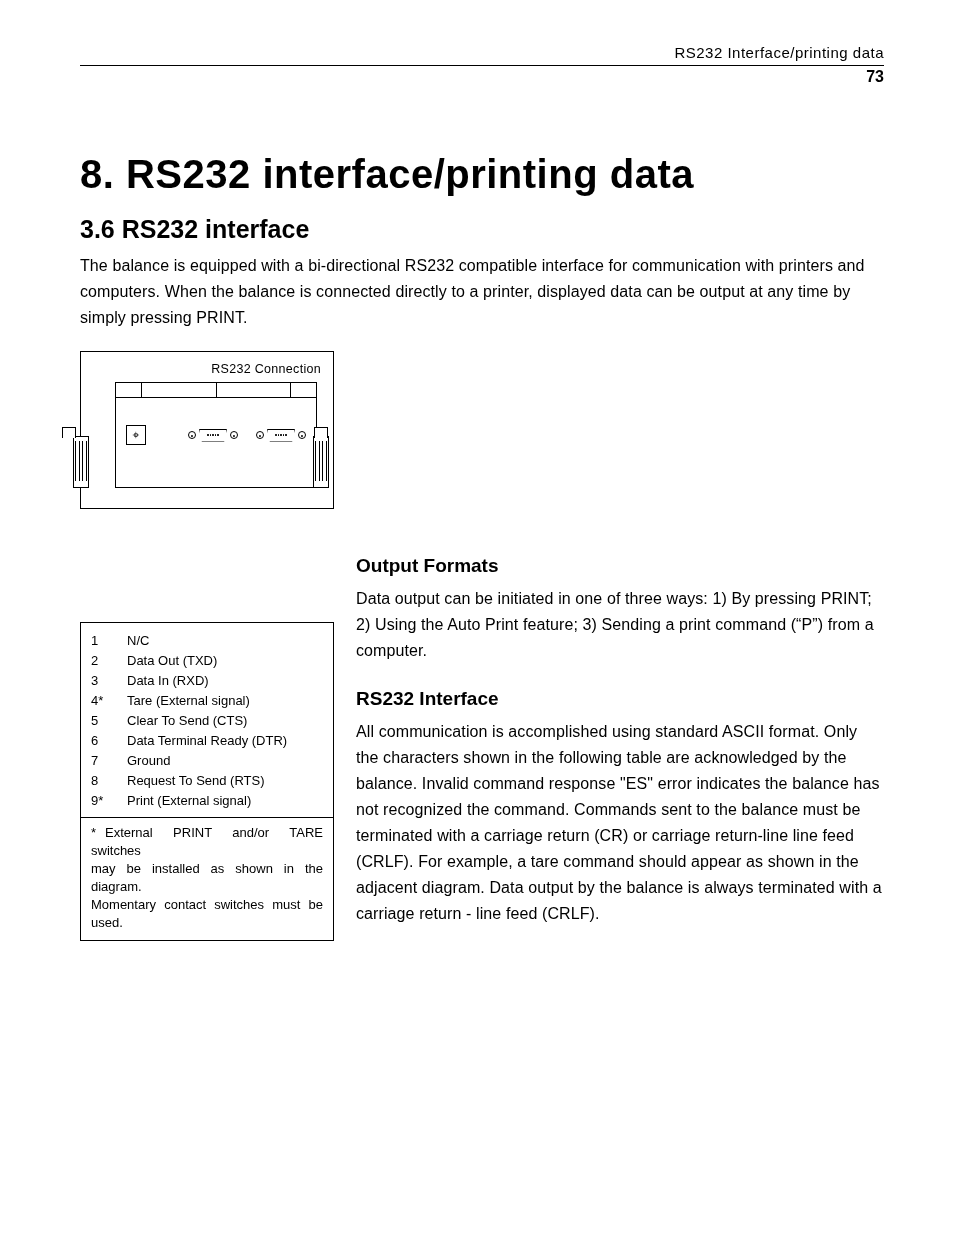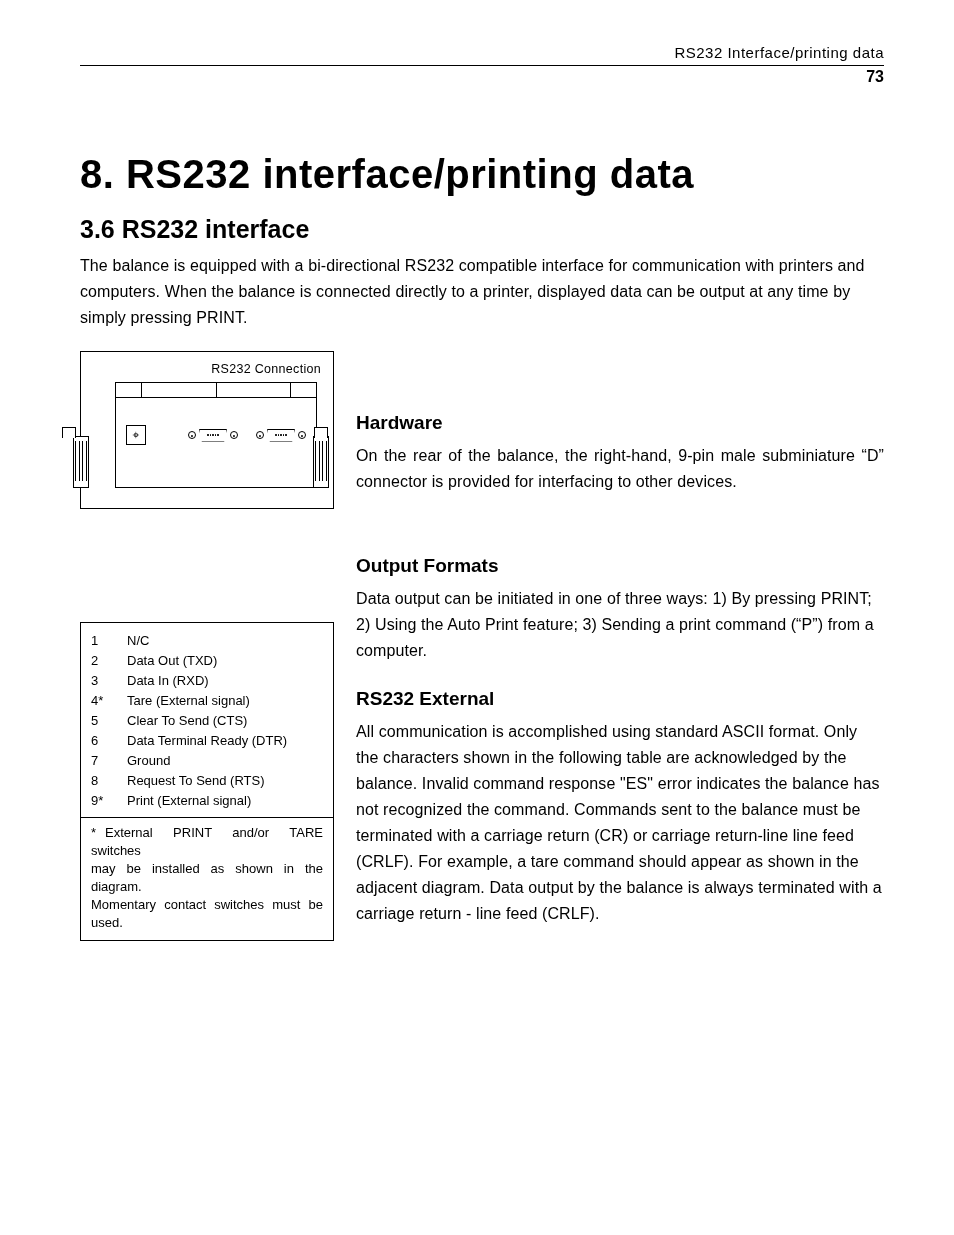--- a/index.html
+++ b/index.html
@@ -230,24 +230,20 @@
               <div class="hatch-lines">
                 <span></span>
                 <span></span>
                 <span></span>
                 <span></span>
               </div>
             </div>
         </div>
       </div>
     </div>
-    <div class="right-text">
-      <h3>Hardware</h3>
-      <p class="justify">On the rear of the balance, the right-hand, 9-pin male subminiature “D” connector is provided for interfacing to other devices.</p>
-    </div>
   </div>
 
   <div class="row" style="margin-bottom:0;">
     <div class="left-box">
       <div class="pin-frame">
         <div class="pin-list" id="pin-list">
             <div class="pin-row">
               <div class="pin-num">1</div>
               <div class="pin-label">N/C</div>
             </div>
@@ -288,18 +284,18 @@
           <span style="display:inline-block;width:14px;">*</span><span>External PRINT and/or TARE switches</span><br>
           <span>may be installed as shown in the diagram.</span><br>
           <span>Momentary contact switches must be used.</span>
         </div>
       </div>
     </div>
     <div class="right-text">
       <h3>Output Formats</h3>
       <p>Data output can be initiated in one of three ways: 1) By pressing PRINT; 2) Using the Auto Print feature; 3) Sending a print command (“P”) from a computer.</p>
 
-      <h3 style="margin-top:24px;">RS232 External</h3>
+      <h3 style="margin-top:24px;">RS232 Interface</h3>
       <p>All communication is accomplished using standard ASCII format. Only the characters shown in the following table are acknowledged by the balance. Invalid command response "ES" error indicates the balance has not recognized the command. Commands sent to the balance must be terminated with a carriage return (CR) or carriage return-line line feed (CRLF). For example, a tare command should appear as shown in the adjacent diagram. Data output by the balance is always terminated with a carriage return - line feed (CRLF).</p>
     </div>
   </div>
 
 </div>
 
 </body></html>

